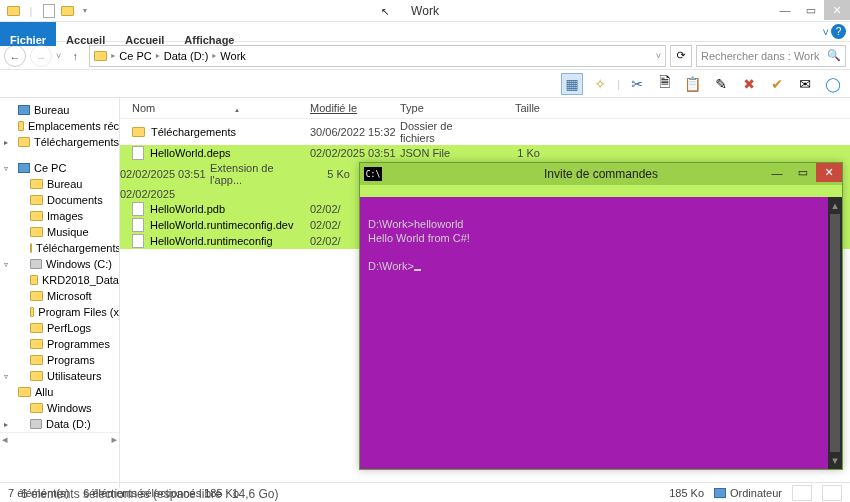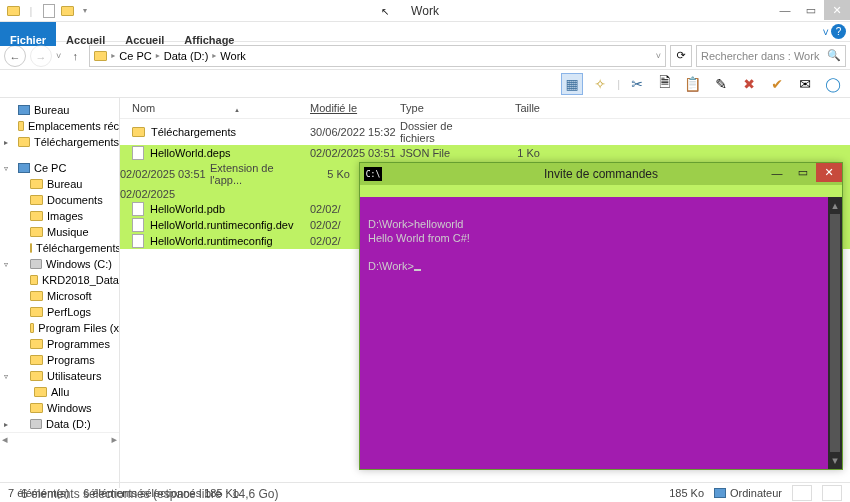--- a/index.html
+++ b/index.html
@@ -37,21 +37,21 @@
 .toolrow { height: 28px; display: flex; align-items: center; justify-content: flex-end; padding: 0 6px; gap: 6px; border-bottom: 1px solid #e5e5e5; }
 .toolbtn { width: 22px; height: 22px; display: flex; align-items: center; justify-content: center; font-size: 14px; }
 .toolbtn.active { border: 1px solid #8ab4e8; background: #d6e6f7; }
 
 
 .main { display: flex; height: 390px; }
 .navpane { width: 120px; border-right: 1px solid #e5e5e5; overflow: hidden; padding-top: 4px; }
 .navitem { padding: 2px 0 2px 18px; display: flex; align-items: center; gap: 4px; white-space: nowrap; position: relative; }
 .navitem .expander { position: absolute; left: 4px; font-size: 8px; color: #666; width: 10px; }
 .navitem.sub { padding-left: 30px; }
-.navitem.sub2 { padding-left: 34px; }
+.navitem.sub2 { padding-left: 18px; }
 .navgap { height: 10px; }
 .drive-ic { width: 12px; height: 10px; background: #d0d0d0; border: 1px solid #999; border-radius: 1px; display: inline-block; }
 .folder-ic { width: 13px; height: 10px; background: #ffd869; border: 1px solid #c9a840; border-radius: 1px; display: inline-block; }
 .pc-ic { width: 12px; height: 10px; background: #5b9bd5; border: 1px solid #3a6d9a; display: inline-block; }
 
 
 .filepane { flex: 1; position: relative; }
 .colhead { display: flex; border-bottom: 1px solid #eee; padding: 4px 0; color: #444; }
 .colhead .c1 { width: 190px; padding-left: 12px; display:flex; align-items:flex-end; gap:20px;}
 .colhead .c2 { width: 90px; text-decoration: underline; }
@@ -219,26 +219,26 @@
           <span>KRD2018_Data</span>
         </div>
         <div class="navitem sub">
           <span class="expander"></span>
           <span class="folder-ic"></span>
           <span>Microsoft</span>
         </div>
         <div class="navitem sub">
           <span class="expander"></span>
           <span class="folder-ic"></span>
+          <span>Program Files (x</span>
+        </div>
+        <div class="navitem sub">
+          <span class="expander"></span>
+          <span class="folder-ic"></span>
           <span>PerfLogs</span>
-        </div>
-        <div class="navitem sub">
-          <span class="expander"></span>
-          <span class="folder-ic"></span>
-          <span>Program Files (x</span>
         </div>
         <div class="navitem sub">
           <span class="expander"></span>
           <span class="folder-ic"></span>
           <span>Programmes</span>
         </div>
         <div class="navitem sub">
           <span class="expander"></span>
           <span class="folder-ic"></span>
           <span>Programs</span>

